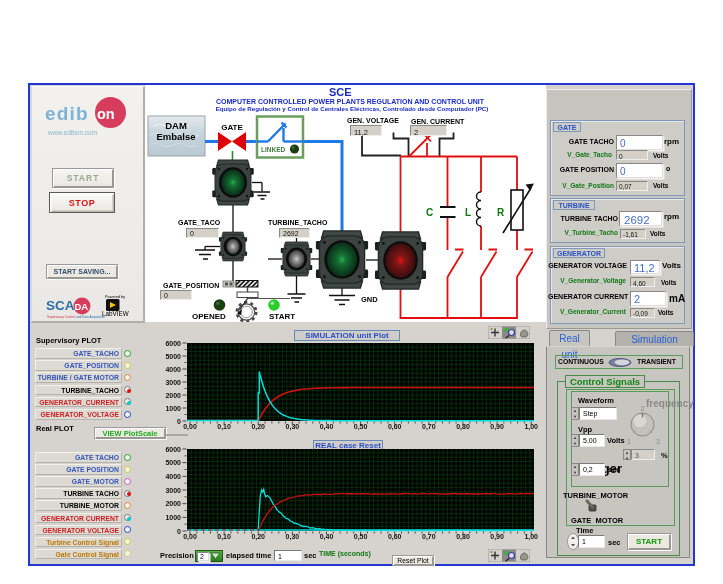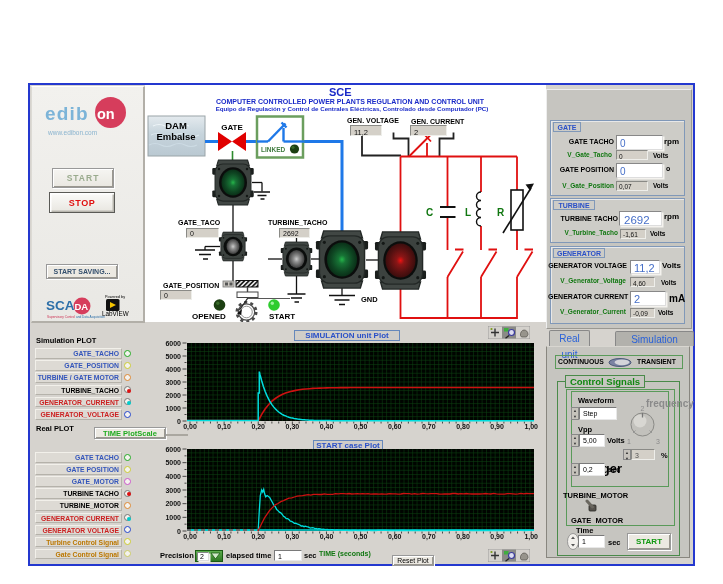--- a/index.html
+++ b/index.html
@@ -258,38 +258,38 @@
 <div class="lb grn" style="left:547px;top:278px;width:79px;text-align:right;font-size:6.5px">V_Generator_Voltage</div>
 <div class="ro" style="left:630px;top:277px;width:25px;height:10px;font-size:6.5px;padding:1.5px 0 0 2px">4,60</div>
 <div class="lb" style="left:661px;top:279.5px;font-size:6.5px">Volts</div>
 <div class="lb" style="left:548px;top:293px;width:79px;text-align:right;font-size:7px">GENERATOR CURRENT</div>
 <div class="row" style="left:630px;top:291px;width:36px;height:14.5px;font-size:11px;padding:1px 0 0 3px">2</div>
 <div class="lb" style="left:669px;top:293.5px;font-size:10px">mA</div>
 <div class="lb grn" style="left:547px;top:308.5px;width:79px;text-align:right;font-size:6.5px">V_Generator_Current</div>
 <div class="ro" style="left:630px;top:308px;width:25px;height:9.5px;font-size:6.5px;padding:1px 0 0 2px">-0,09</div>
 <div class="lb" style="left:658px;top:309.5px;font-size:6.5px">Volts</div>
 
-<div class="lb" style="left:36px;top:337px;font-size:7.5px">Simulation PLOT</div>
+<div class="lb" style="left:36px;top:337px;font-size:7.5px">Supervisory PLOT</div>
 <div class="leg" style="left:35px;top:348.0px;color:#3355bb">GATE_TACHO</div>
     <span class="lring" style="left:124px;top:349.5px;border-color:#22aa22"></span>
     <div class="leg" style="left:35px;top:360.2px;color:#3355bb">GATE_POSITION</div>
     <span class="lring" style="left:124px;top:361.7px;border-color:#cccc33"></span>
     <div class="leg" style="left:35px;top:372.4px;color:#3355bb">TURBINE / GATE MOTOR</div>
     <span class="lring" style="left:124px;top:373.9px;border-color:#dd8833"></span>
     <div class="leg" style="left:35px;top:384.6px;color:#000">TURBINE_TACHO</div>
     <span class="lring" style="left:124px;top:386.1px;border-color:#777">
       <span class="ldot" style="background:#dd1111"></span>
     </span>
     <div class="leg" style="left:35px;top:396.8px;color:#cc2222">GENERATOR_CURRENT</div>
     <span class="lring" style="left:124px;top:398.3px;border-color:#777">
       <span class="ldot" style="background:#00cccc"></span>
     </span>
     <div class="leg" style="left:35px;top:409.0px;color:#cc2222">GENERATOR_VOLTAGE</div>
     <span class="lring" style="left:124px;top:410.5px;border-color:#2244cc"></span>
-<div class="btn" style="left:94px;top:427px;width:72px;height:12px;font-size:7.5px;line-height:11px;color:#1faa1f">TIME PlotScale</div>
+<div class="btn" style="left:94px;top:427px;width:72px;height:12px;font-size:7.5px;line-height:11px;color:#1faa1f">VIEW PlotScale</div>
 <div class="ab" style="left:166px;top:434px;width:22px;height:1.5px;background:#aaa7a0"></div>
 <div class="lb" style="left:36px;top:425px;font-size:7.5px">Real PLOT</div>
 <div class="leg" style="left:35px;top:452.0px;color:#3355bb">GATE TACHO</div>
     <span class="lring" style="left:124px;top:453.5px;border-color:#22aa22"></span>
     <div class="leg" style="left:35px;top:464.1px;color:#3355bb">GATE POSITION</div>
     <span class="lring" style="left:124px;top:465.6px;border-color:#cccc33"></span>
     <div class="leg" style="left:35px;top:476.2px;color:#3355bb">GATE_MOTOR</div>
     <span class="lring" style="left:124px;top:477.7px;border-color:#cc55cc"></span>
     <div class="leg" style="left:35px;top:488.3px;color:#000">TURBINE TACHO</div>
     <span class="lring" style="left:124px;top:489.8px;border-color:#777">
@@ -302,21 +302,21 @@
       <span class="ldot" style="background:#00cccc"></span>
     </span>
     <div class="leg" style="left:35px;top:524.6px;color:#cc2222">GENERATOR VOLTAGE</div>
     <span class="lring" style="left:124px;top:526.1px;border-color:#2244cc"></span>
     <div class="leg" style="left:35px;top:536.7px;color:#bb7700">Turbine Control Signal</div>
     <span class="lring" style="left:124px;top:538.2px;border-color:#cccc33"></span>
     <div class="leg" style="left:35px;top:548.8px;color:#bb7700">Gate Control Signal</div>
     <span class="lring" style="left:124px;top:550.3px;border-color:#cccc66"></span>
 
 <div class="ptag" style="left:294px;top:330px;width:106px;height:11px;font-size:8px;line-height:10px;background:#d0cdc8;border-color:#6688bb">SIMULATION unit Plot</div>
-<div class="ptag" style="left:313px;top:440px;width:70px;height:11px;font-size:8px;line-height:10px;background:#d0cdc8;border-color:#6688bb">START case Plot</div>
+<div class="ptag" style="left:313px;top:440px;width:70px;height:11px;font-size:8px;line-height:10px;background:#d0cdc8;border-color:#6688bb">REAL case Reset</div>
 
 <svg class="ab" style="left:0px;top:0px" width="723" height="584" viewBox="0 0 723 584">
   <rect x="187" y="343" width="347" height="78" fill="#000400"></rect>
   <path d="M191.34 343V421M195.68 343V421M200.02 343V421M204.36 343V421M208.70 343V421M213.04 343V421M217.38 343V421M221.72 343V421M226.06 343V421M230.40 343V421M234.74 343V421M239.08 343V421M243.42 343V421M247.76 343V421M252.10 343V421M256.44 343V421M260.78 343V421M265.12 343V421M269.46 343V421M273.80 343V421M278.14 343V421M282.48 343V421M286.82 343V421M291.16 343V421M295.50 343V421M299.84 343V421M304.18 343V421M308.52 343V421M312.86 343V421M317.20 343V421M321.54 343V421M325.88 343V421M330.22 343V421M334.56 343V421M338.90 343V421M343.24 343V421M347.58 343V421M351.92 343V421M356.26 343V421M360.60 343V421M364.94 343V421M369.28 343V421M373.62 343V421M377.96 343V421M382.30 343V421M386.64 343V421M390.98 343V421M395.32 343V421M399.66 343V421M404.00 343V421M408.34 343V421M412.68 343V421M417.02 343V421M421.36 343V421M425.70 343V421M430.04 343V421M434.38 343V421M438.72 343V421M443.06 343V421M447.40 343V421M451.74 343V421M456.08 343V421M460.42 343V421M464.76 343V421M469.10 343V421M473.44 343V421M477.78 343V421M482.12 343V421M486.46 343V421M490.80 343V421M495.14 343V421M499.48 343V421M503.82 343V421M508.16 343V421M512.50 343V421M516.84 343V421M521.18 343V421M525.52 343V421M529.86 343V421M187 416.66H534M187 412.32H534M187 407.98H534M187 403.64H534M187 399.30H534M187 394.96H534M187 390.62H534M187 386.28H534M187 381.94H534M187 377.60H534M187 373.26H534M187 368.92H534M187 364.58H534M187 360.24H534M187 355.90H534M187 351.56H534M187 347.22H534" stroke="#0c4413" stroke-width="0.55" fill="none"></path>
   <path d="M190.00 421.5v3M196.82 421.5v2M203.65 421.5v2M210.47 421.5v2M217.30 421.5v2M224.12 421.5v3M230.94 421.5v2M237.77 421.5v2M244.59 421.5v2M251.42 421.5v2M258.24 421.5v3M265.06 421.5v2M271.89 421.5v2M278.71 421.5v2M285.54 421.5v2M292.36 421.5v3M299.18 421.5v2M306.01 421.5v2M312.83 421.5v2M319.66 421.5v2M326.48 421.5v3M333.30 421.5v2M340.13 421.5v2M346.95 421.5v2M353.78 421.5v2M360.60 421.5v3M367.42 421.5v2M374.25 421.5v2M381.07 421.5v2M387.90 421.5v2M394.72 421.5v3M401.54 421.5v2M408.37 421.5v2M415.19 421.5v2M422.02 421.5v2M428.84 421.5v3M435.66 421.5v2M442.49 421.5v2M449.31 421.5v2M456.14 421.5v2M462.96 421.5v3M469.78 421.5v2M476.61 421.5v2M483.43 421.5v2M490.26 421.5v2M497.08 421.5v3M503.90 421.5v2M510.73 421.5v2M517.55 421.5v2M524.38 421.5v2M531.20 421.5v3" stroke="#222" stroke-width="0.8" fill="none"></path>
   <path d="M186.5 421.00h-4M186.5 414.50h-2M186.5 408.00h-4M186.5 401.50h-2M186.5 395.00h-4M186.5 388.50h-2M186.5 382.00h-4M186.5 375.50h-2M186.5 369.00h-4M186.5 362.50h-2M186.5 356.00h-4M186.5 349.50h-2M186.5 343.00h-4" stroke="#222" stroke-width="0.8" fill="none"></path>
   <polyline points="258.2,421.0 258.2,421.0 261.7,414.3 265.1,409.0 268.5,404.7 271.9,401.2 275.3,398.5 278.7,396.3 282.1,394.5 285.5,393.1 288.9,392.0 292.4,391.1 295.8,390.4 299.2,389.8 302.6,389.3 306.0,389.0 309.4,388.7 312.8,388.4 316.2,388.2 319.7,388.1 323.1,388.0 326.5,387.9 329.9,387.8 333.3,387.7 336.7,387.7 340.1,387.6 343.5,387.6 347.0,387.6 350.4,387.5 353.8,387.5 357.2,387.5 360.6,387.5 364.0,387.5 367.4,387.5 370.8,387.5 374.2,387.5 377.7,387.5 381.1,387.5 384.5,387.5 387.9,387.5 391.3,387.5 394.7,387.5 398.1,387.5 401.5,387.5 405.0,387.5 408.4,387.5 411.8,387.5 415.2,387.5 418.6,387.5 422.0,387.5 425.4,387.5 428.8,387.5 432.3,387.5 435.7,387.5 439.1,387.5 442.5,387.5 445.9,387.5 449.3,387.5 452.7,387.5 456.1,387.5 459.5,387.5 463.0,387.5 466.4,387.5 469.8,387.5 473.2,387.5 476.6,387.5 480.0,387.5 483.4,387.5 486.8,387.5 490.3,387.5 493.7,387.5 497.1,387.5 500.5,387.5 503.9,387.5 507.3,387.5 510.7,387.5 514.1,387.5 517.6,387.5 521.0,387.5 524.4,387.5 527.8,387.5 531.2,387.5 534.0,387.5" stroke="#cc1111" stroke-width="1.6" fill="none"></polyline>
   <polyline points="187,420.4 258,420.4" stroke="#cc1111" stroke-width="1.4" fill="none"></polyline>
   <polyline points="187.0,420.5 258.2,420.5 258.2,393.1 259.3,393.1 259.3,371.6 259.9,374.2 261.7,380.8 263.4,386.4 265.1,391.2 266.8,395.4 268.5,398.9 270.2,402.0 271.9,404.6 273.6,406.9 275.3,408.8 277.0,410.5 278.7,412.0 280.4,413.2 282.1,414.3 283.8,415.2 285.5,415.9 287.2,416.6 288.9,417.2 290.7,417.7 292.4,418.1 294.1,418.5 295.8,418.8 297.5,419.1 299.2,419.3 300.9,419.5 302.6,419.7 304.3,419.8 306.0,420.0 307.7,420.1 309.4,420.2 311.1,420.2 312.8,420.3 314.5,420.4 316.2,420.4 318.0,420.5 319.7,420.5 321.4,420.5 323.1,420.6 324.8,420.6 326.5,420.6 328.2,420.6 329.9,420.6 331.6,420.7 534.0,420.7" stroke="#00dede" stroke-width="1.5" fill="none"></polyline>
 

